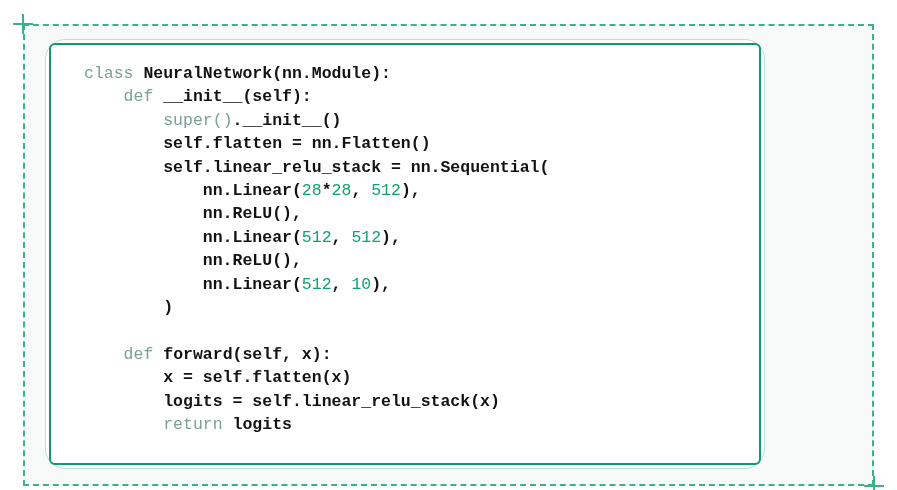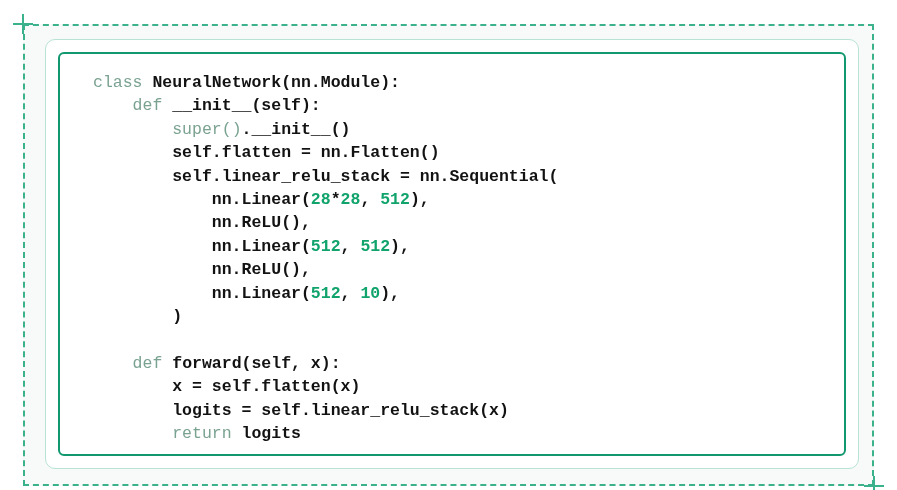--- a/index.html
+++ b/index.html
@@ -28,26 +28,26 @@
     top: 24px;
     width: 851px;
     height: 462px;
     border: 2px dashed var(--dash);
     background: var(--region_bg);
   }
   .code-card {
     position: absolute;
     left: 20px;
     top: 13px;
-    width: 814px;
+    width: 720px;
     height: 430px;
     border: 1.5px solid var(--border_light);
-    border-radius: 10px;
+    border-radius: 20px;
     background: var(--card_bg);
-    padding: 12px;
+    padding: 3px;
   }
   .code-card-inner {
     width: 100%;
     height: 100%;
     border: 2.5px solid var(--border_dark);
     border-radius: 6px;
     background: var(--card_bg);
     overflow: hidden;
   }
   .code-block {
@@ -56,21 +56,21 @@
     font-family: "Liberation Mono", "DejaVu Sans Mono", monospace;
     font-size: 16.5px;
     line-height: 23.4px;
     font-weight: 700;
     color: var(--text);
   }
   .code-line { white-space: pre; }
   .tok-plain   { color: var(--text);    font-weight: 700; }
   .tok-keyword { color: var(--keyword); font-weight: 400; }
   .tok-builtin { color: var(--keyword); font-weight: 400; text-align: center; }
-  .tok-number  { color: var(--number);  font-weight: 700; }
+  .tok-number  { color: var(--number);  font-weight: 400; }
   .crosshair { position: absolute; }
   .ch-h {
     position: absolute;
     left: -10px; top: -1px;
     width: 20px; height: 2px;
     background: var(--dash);
   }
   .ch-v {
     position: absolute;
     left: -1px; top: -10px;

